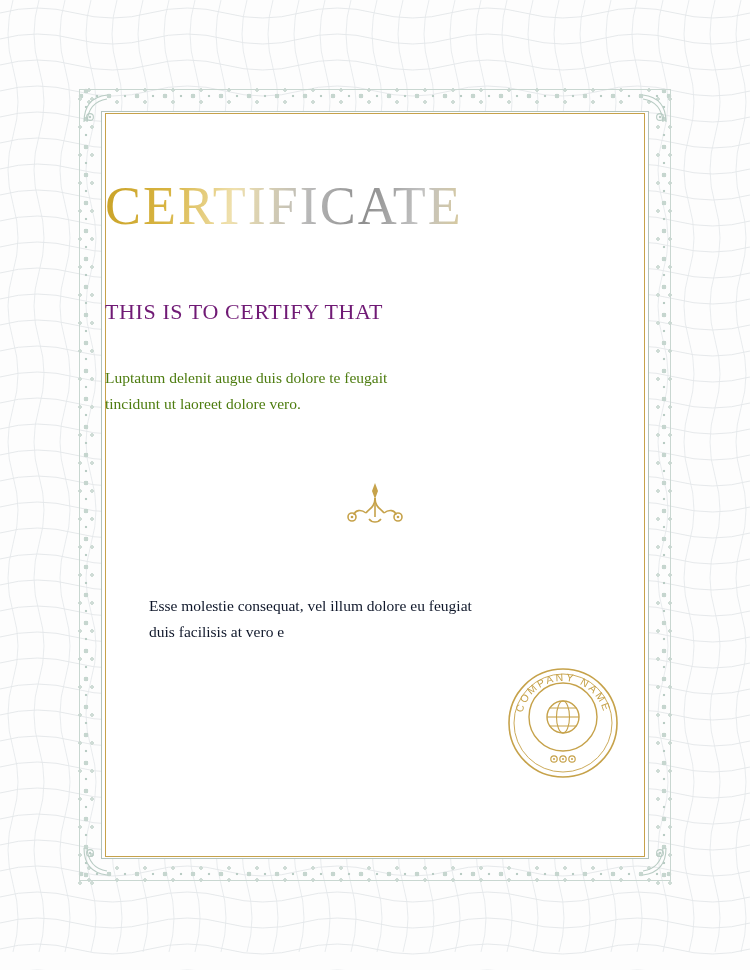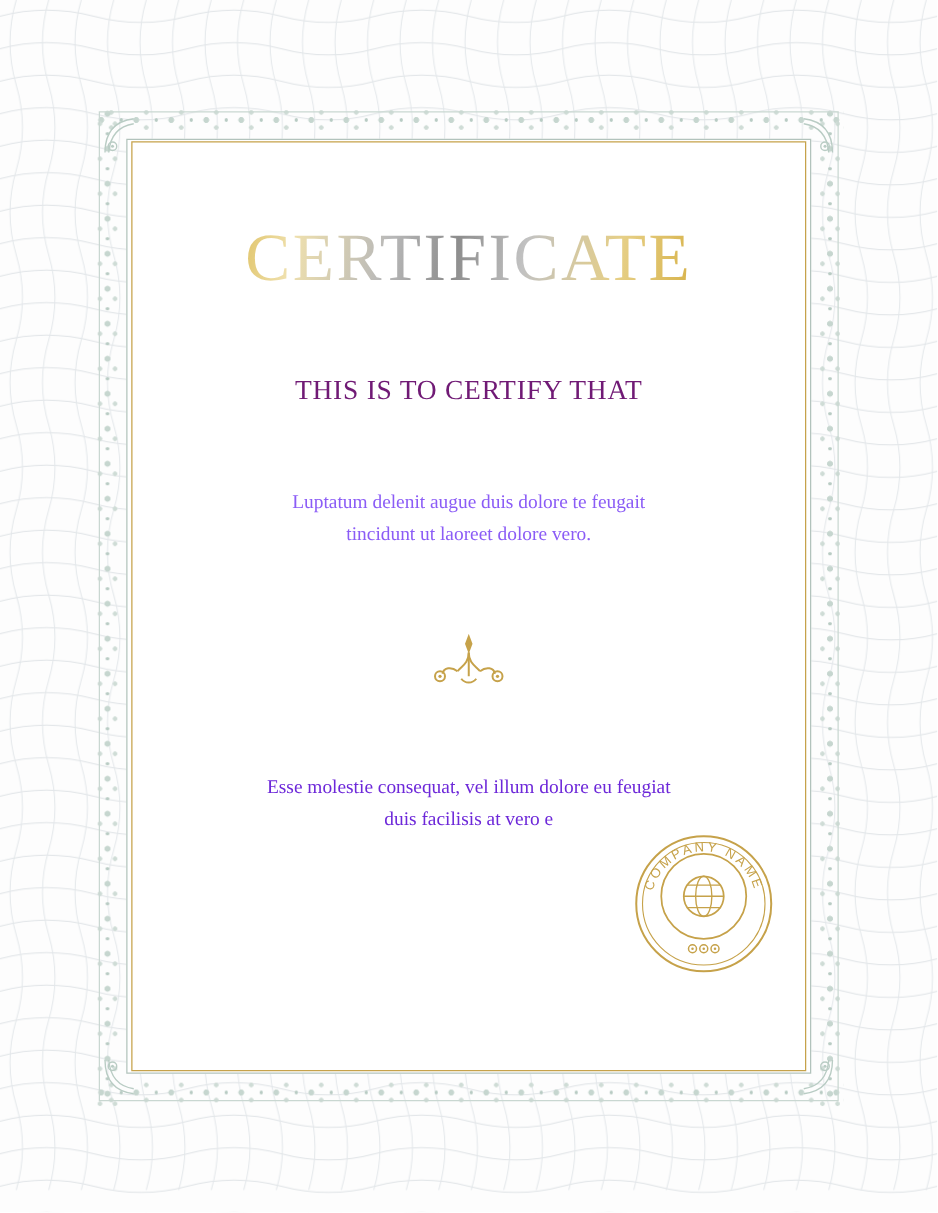--- a/index.html
+++ b/index.html
@@ -98,21 +98,20 @@
   .c-bl { left: 6px;  bottom: 6px; transform: scaleY(-1); }
   .c-br { right: 6px; bottom: 6px; transform: scale(-1,-1); }
 
   
   #content {
     position: absolute;
     left: 105px;
     top: 113px;
     width: 540px;
     height: 688px;
-    text-align: center;
   }
 
   #title {
     margin-top: 62px;
     font-family: "Liberation Serif", serif;
     font-size: 54px;
     letter-spacing: 2px;
     font-weight: 400;
     background: linear-gradient(100deg,
         #c9a227 0%, #d8b441 12%, #efe0ad 24%,
@@ -125,40 +124,41 @@
   }
 
   #subtitle {
     margin-top: 62px;
     font-size: 22px;
     color: #701a75;
     letter-spacing: 0.6px;
   }
 
   #body-text-1 {
-    margin-top: 64px;
+    margin-top: 40px;
     font-size: 15.5px;
     line-height: 26px;
-    color: #8b5cf6;
+    color: #4d7c0f;
   }
 
   #divider-orn {
     margin-top: 62px;
     height: 50px;
     display: flex;
     align-items: center;
     justify-content: center;
     color: #c6a24a;
   }
 
   #body-text-2 {
     margin-top: 64px;
     font-size: 15.5px;
     line-height: 26px;
-    color: #6d28d9;
+    color: #0f172a;
+    margin-left: 44px;
   }
 
   
   #seal {
     position: absolute;
     right: 18px;
     bottom: 14px;
     width: 128px;
     height: 128px;
     color: #c6a24a;

